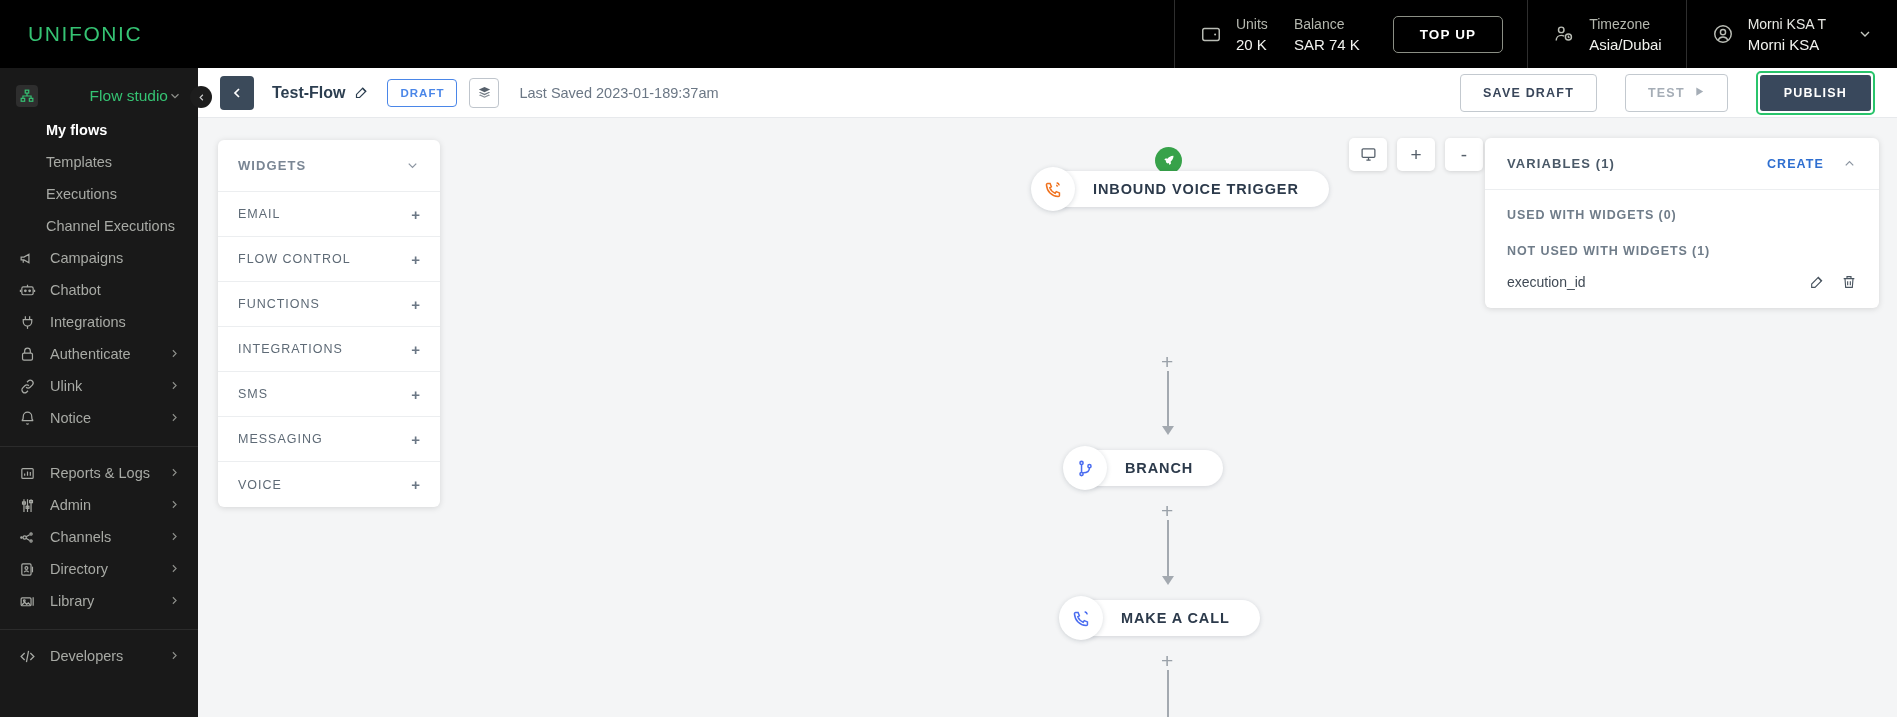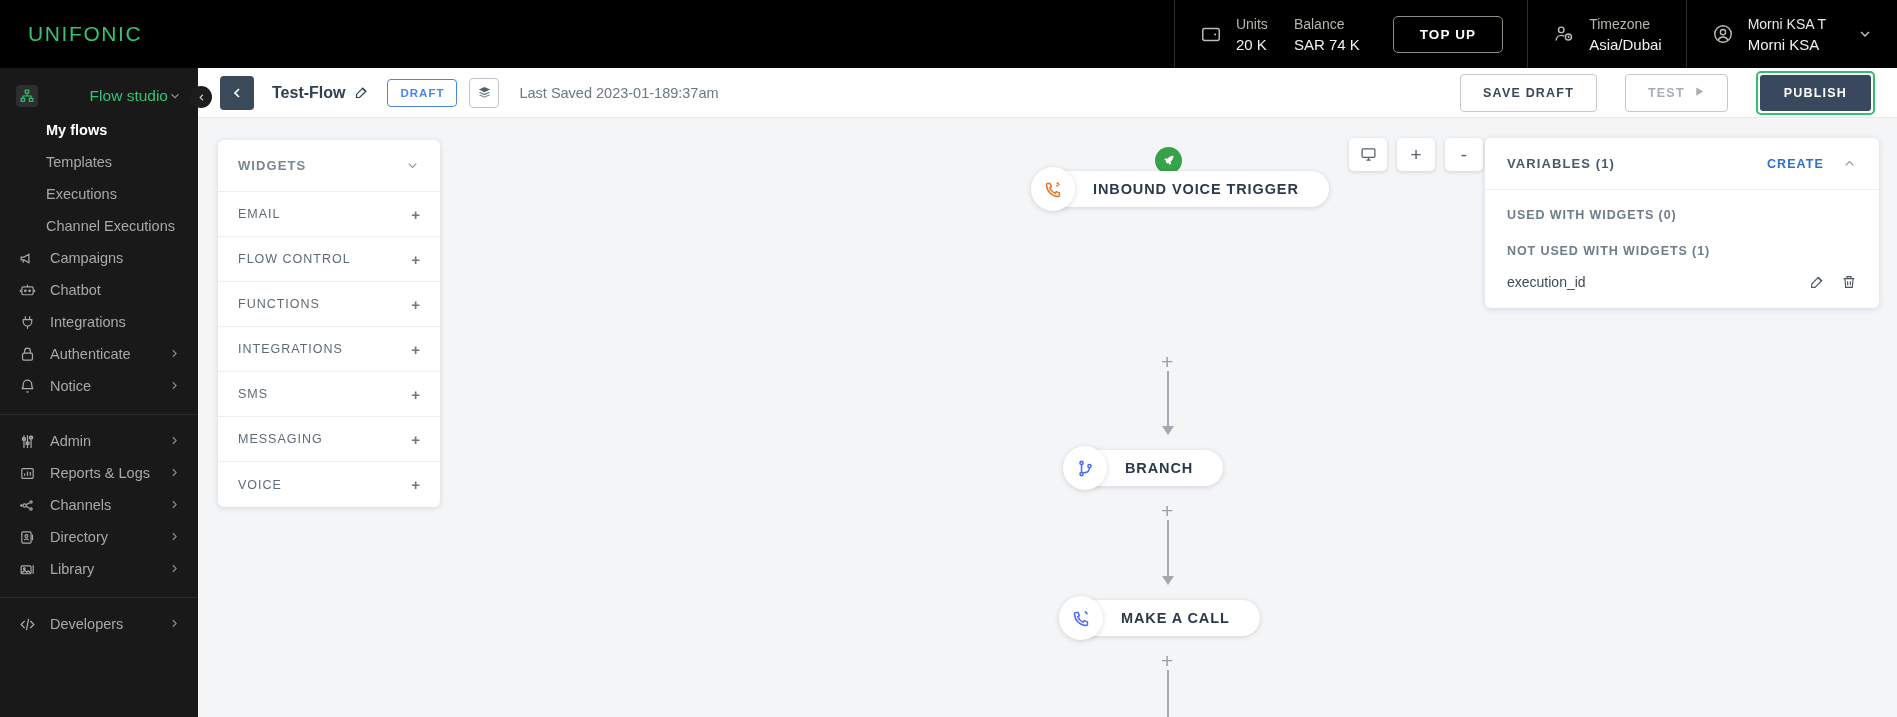--- a/index.html
+++ b/index.html
@@ -368,58 +368,72 @@
       <span class="side-lbl">Authenticate</span>
       <span class="side-chev">
         <svg width="13" height="13" viewBox="0 0 24 24" fill="none" stroke="currentColor" stroke-width="2">
             <path d="M9 6l6 6-6 6"></path>
           </svg>
       </span>
     </div>
     <div class="side-row">
       <span class="side-ico">
         <svg width="17" height="17" viewBox="0 0 24 24" fill="none" stroke="currentColor" stroke-width="1.7">
+          <path d="M10 13a4 4 0 005.7 0l3-3A4 4 0 0013 4.3l-1.7 1.7"></path>
+            <path d="M14 11a4 4 0 00-5.7 0l-3 3A4 4 0 0011 19.7l1.7-1.7"></path>
+        </svg>
+      </span>
+      <span class="side-lbl">Ulink</span>
+      <span class="side-chev">
+        <svg width="13" height="13" viewBox="0 0 24 24" fill="none" stroke="currentColor" stroke-width="2">
+            <path d="M9 6l6 6-6 6"></path>
+          </svg>
+      </span>
+    </div>
+    <div class="side-row">
+      <span class="side-ico">
+        <svg width="17" height="17" viewBox="0 0 24 24" fill="none" stroke="currentColor" stroke-width="1.7">
           <path d="M6 9a6 6 0 1112 0c0 5 2 6 2 6H4s2-1 2-6z"></path>
             <path d="M10.5 19a1.8 1.8 0 003 0"></path>
         </svg>
       </span>
       <span class="side-lbl">Notice</span>
       <span class="side-chev">
         <svg width="13" height="13" viewBox="0 0 24 24" fill="none" stroke="currentColor" stroke-width="2">
             <path d="M9 6l6 6-6 6"></path>
           </svg>
       </span>
     </div>
 
     <div class="side-sep"></div>
 
+    <div class="side-row">
+      <span class="side-ico">
+        <svg width="17" height="17" viewBox="0 0 24 24" fill="none" stroke="currentColor" stroke-width="1.7">
+          <rect x="4" y="5" width="16" height="14" rx="1.5"></rect>
+            <path d="M8 15v-3M12 15V9M16 15v-5"></path>
+        </svg>
+      </span>
+      <span class="side-lbl">Reports &amp; Logs</span>
+      <span class="side-chev">
+        <svg width="13" height="13" viewBox="0 0 24 24" fill="none" stroke="currentColor" stroke-width="2">
+            <path d="M9 6l6 6-6 6"></path>
+          </svg>
+      </span>
+    </div>
     <div class="side-row">
       <span class="side-ico">
         <svg width="17" height="17" viewBox="0 0 24 24" fill="none" stroke="currentColor" stroke-width="1.7">
           <path d="M7 3v18M12 3v18M17 3v18"></path>
             <rect x="5" y="7" width="4" height="3"></rect>
             <rect x="10" y="13" width="4" height="3"></rect>
             <rect x="15" y="5" width="4" height="3"></rect>
         </svg>
       </span>
       <span class="side-lbl">Admin</span>
-      <span class="side-chev">
-        <svg width="13" height="13" viewBox="0 0 24 24" fill="none" stroke="currentColor" stroke-width="2">
-            <path d="M9 6l6 6-6 6"></path>
-          </svg>
-      </span>
-    </div>
-    <div class="side-row">
-      <span class="side-ico">
-        <svg width="17" height="17" viewBox="0 0 24 24" fill="none" stroke="currentColor" stroke-width="1.7">
-          <rect x="4" y="5" width="16" height="14" rx="1.5"></rect>
-            <path d="M8 15v-3M12 15V9M16 15v-5"></path>
-        </svg>
-      </span>
-      <span class="side-lbl">Reports &amp; Logs</span>
       <span class="side-chev">
         <svg width="13" height="13" viewBox="0 0 24 24" fill="none" stroke="currentColor" stroke-width="2">
             <path d="M9 6l6 6-6 6"></path>
           </svg>
       </span>
     </div>
     <div class="side-row">
       <span class="side-ico">
         <svg width="17" height="17" viewBox="0 0 24 24" fill="none" stroke="currentColor" stroke-width="1.7">
           <circle cx="8" cy="12" r="2.3"></circle>

